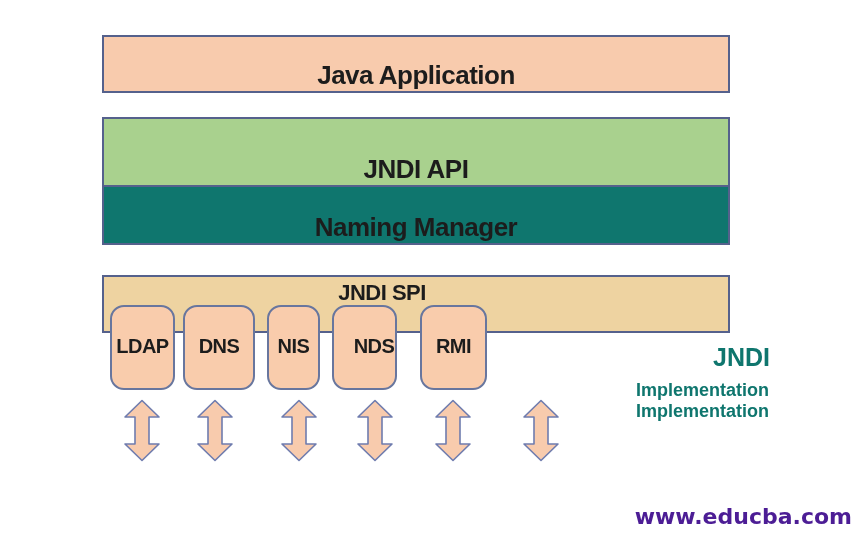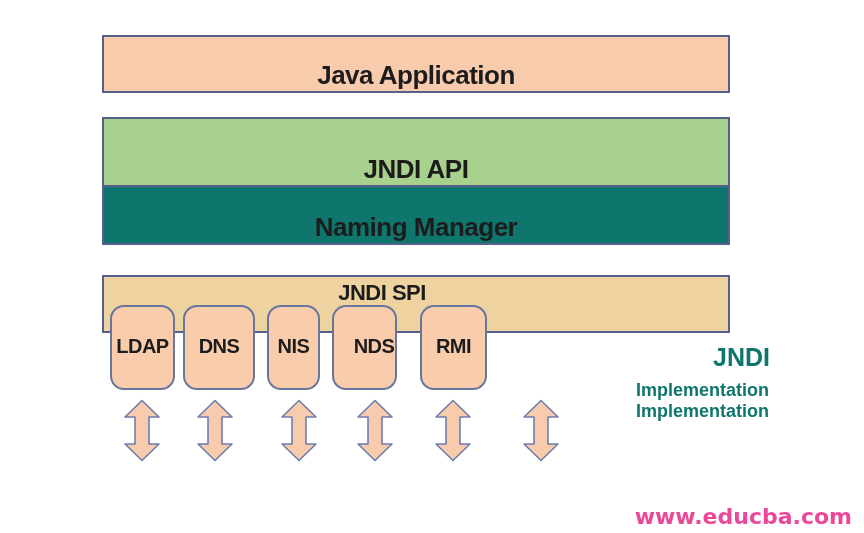--- a/index.html
+++ b/index.html
@@ -107,21 +107,21 @@
   }
   .side-note .line.first { margin-top: 8px; }
   
   .watermark {
     position: absolute;
     top: 504px;
     right: 12px;
     font-family: "DejaVu Sans", sans-serif;
     font-weight: bold;
     font-size: 22px;
-    color: #ec4899;
+    color: #4c1d95;
   }
 </style>
 </head>
 <body>
 
 <div class="stage">
 
   <div class="bar bar-java">
     <span>Java Application</span>
   </div>

